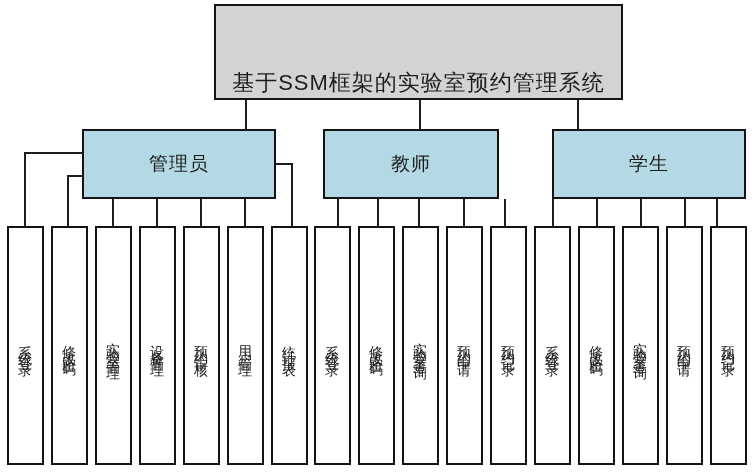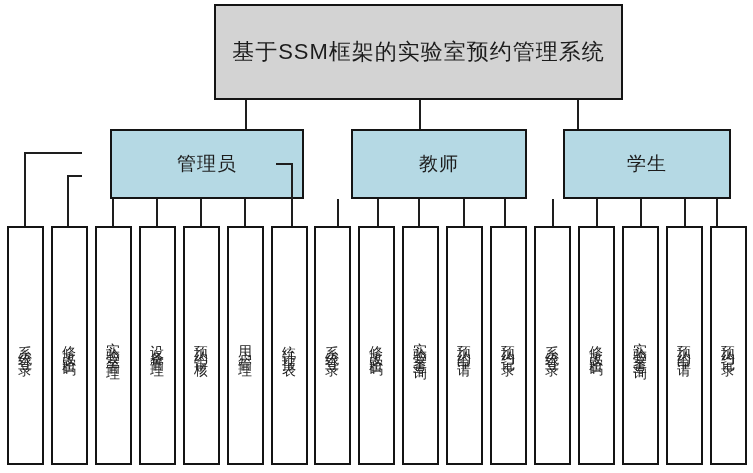--- a/index.html
+++ b/index.html
@@ -25,32 +25,32 @@
     justify-content: center;
     text-align: center;
   }
   .root-node {
     left: 214px; top: 4px;
     width: 409px; height: 96px;
     background: #d3d3d3;
     font-size: 22px;
     letter-spacing: 1px;
     font-weight: 400;
+    align-items: flex-end;
   }
   .role-node {
     top: 129px;
     height: 70px;
     background: #b5d9e4;
     font-size: 19px;
     letter-spacing: 1px;
-    margin-left: 28px;
   }
   .role-admin   { left: 82px;  width: 194px; }
   .role-teacher { left: 323px; width: 176px; }
-  .role-student { left: 535px; width: 168px; }
+  .role-student { left: 552px; width: 194px; }
   .leaf-node {
     top: 226px;
     width: 37px;
     height: 239px;
     background: #ffffff;
   }
   .leaf-node .vtext {
     writing-mode: vertical-rl;
     text-orientation: upright;
     font-size: 14px;

